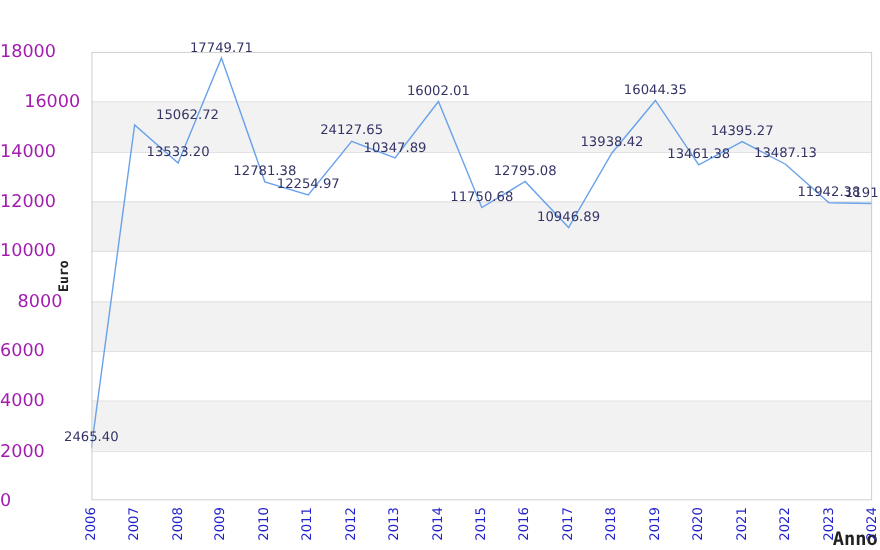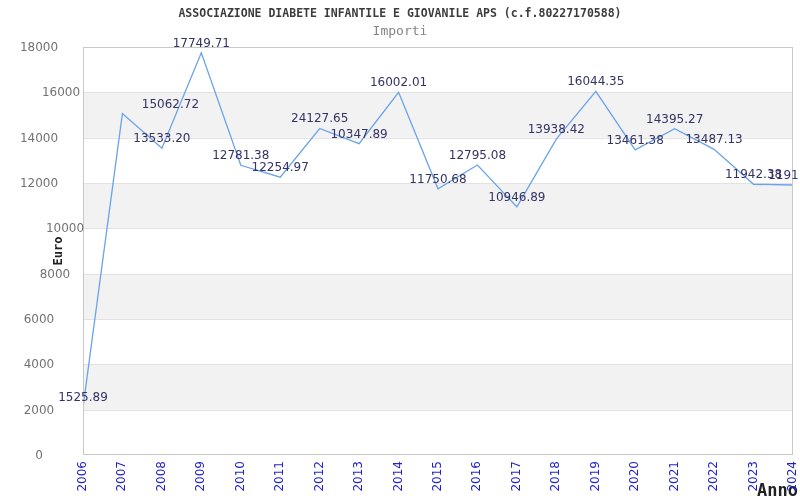--- a/index.html
+++ b/index.html
@@ -12,22 +12,22 @@
     position:absolute;left:0;top:6px;width:800px;text-align:center;
     font-family:"DejaVu Sans Mono", monospace;font-weight:bold;
     font-size:11.5px;color:#3c3c3c;white-space:nowrap;
   }
   .subtitle{
     position:absolute;left:0;top:23px;width:800px;text-align:center;
     font-family:"DejaVu Sans Mono", monospace;font-size:13px;color:#848484;
   }
   .plot-svg{position:absolute;left:83px;top:47px;}
   .ytick{
-    position:absolute;left:0;width:78px;text-align:center;
-    font-size:12px;font-family:"DejaVu Sans", sans-serif;color:#737373;
+    position:absolute;left:0;width:78px;text-align:left;
+    font-size:16px;font-family:"DejaVu Sans", sans-serif;color:#a21caf;
     line-height:16px;
   }
   .xtick{
     position:absolute;top:461px;
     writing-mode:vertical-rl;transform:rotate(180deg);
     font-size:12px;font-family:"DejaVu Sans", sans-serif;color:#2222cc;
     white-space:nowrap;
   }
   .plabel{
     position:absolute;transform:translate(-50%,-100%);
@@ -43,22 +43,20 @@
   .xlab{
     position:absolute;left:757px;top:480px;
     font-family:"DejaVu Sans Mono", monospace;font-weight:bold;
     font-size:17px;color:#222222;white-space:nowrap;
   }
 </style>
 </head>
 <body>
 
 <div class="stage">
-  <div class="title" style="color: rgb(60, 60, 60);">ASSOCIAZIONE DIABETE INFANTILE E GIOVANILE APS (c.f.80227170588)</div>
-  <div class="subtitle" style="color: rgb(132, 132, 132);">Importi</div>
   <div class="ylab">Euro</div>
   <div class="xlab">Anno</div>
   <svg width="710" height="408" class="plot-svg">
       <rect x="0" y="317.3333333333333" width="710" height="45.333333333333314" fill="#f2f2f2"></rect>
       <rect x="0" y="226.66666666666669" width="710" height="45.33333333333337" fill="#f2f2f2"></rect>
       <rect x="0" y="136.00000000000003" width="710" height="45.333333333333286" fill="#f2f2f2"></rect>
       <rect x="0" y="45.33333333333336" width="710" height="45.3333333333333" fill="#f2f2f2"></rect>
       <line x1="0" x2="710" y1="363.5" y2="363.5" stroke="#e2e2e2" stroke-width="1"></line>
       <line x1="0" x2="710" y1="317.5" y2="317.5" stroke="#e2e2e2" stroke-width="1"></line>
       <line x1="0" x2="710" y1="272.5" y2="272.5" stroke="#e2e2e2" stroke-width="1"></line>
@@ -69,21 +67,21 @@
       <line x1="0" x2="710" y1="45.5" y2="45.5" stroke="#e2e2e2" stroke-width="1"></line>
       <polyline points="0.0,360.3 39.4,66.6 78.9,101.2 118.3,5.7 157.8,118.3 197.2,130.2 236.7,81.5 276.1,96.6 315.6,45.3 355.0,141.7 394.4,118.0 433.9,159.9 473.3,92.1 512.8,44.3 552.2,102.9 591.7,81.7 631.1,102.3 670.6,137.3 710.0,138.0" fill="none" stroke="#6ba3ea" stroke-width="1.3"></polyline>
       <rect x="0.5" y="0.5" width="709" height="407" fill="none" stroke="#c8c8c8"></rect>
     </svg>
     <div id="overlay">
       <div class="ytick" style="top: 447px;">0</div>
       <div class="ytick" style="top: 401.667px;">2000</div>
       <div class="ytick" style="top: 356.333px;">4000</div>
       <div class="ytick" style="top: 311px;">6000</div>
       <div class="ytick" style="top: 265.667px; padding-left: 16px;">8000</div>
-      <div class="ytick" style="top: 220.333px; margin-left: 26px;">10000</div>
+      <div class="ytick" style="top: 220.333px;">10000</div>
       <div class="ytick" style="top: 175px;">12000</div>
       <div class="ytick" style="top: 129.667px;">14000</div>
       <div class="ytick" style="top: 84.3333px; padding-left: 22px;">16000</div>
       <div class="ytick" style="top: 39px;">18000</div>
       <span class="xtick" style="left: 75px;">2006</span>
       <span class="xtick" style="left: 114.444px;">2007</span>
       <span class="xtick" style="left: 153.889px;">2008</span>
       <span class="xtick" style="left: 193.333px;">2009</span>
       <span class="xtick" style="left: 232.778px;">2010</span>
       <span class="xtick" style="left: 272.222px;">2011</span>
@@ -93,21 +91,21 @@
       <span class="xtick" style="left: 430px;">2015</span>
       <span class="xtick" style="left: 469.444px;">2016</span>
       <span class="xtick" style="left: 508.889px;">2017</span>
       <span class="xtick" style="left: 548.333px;">2018</span>
       <span class="xtick" style="left: 587.778px;">2019</span>
       <span class="xtick" style="left: 627.222px;">2020</span>
       <span class="xtick" style="left: 666.667px;">2021</span>
       <span class="xtick" style="left: 706.111px;">2022</span>
       <span class="xtick" style="left: 745.556px;">2023</span>
       <span class="xtick" style="left: 785px;">2024</span>
-      <div class="plabel" style="left: 83px; top: 404.28px;">1525.89</div>
+      <div class="plabel" style="left: 83px; top: 404.28px;">2465.40</div>
       <div class="plabel" style="left: 122.444px; top: 110.578px; margin-left: 48px;">15062.72</div>
       <div class="plabel" style="left: 161.889px; top: 145.247px;">13533.20</div>
       <div class="plabel" style="left: 201.333px; top: 49.6732px;">17749.71</div>
       <div class="plabel" style="left: 240.778px; top: 162.289px;">12781.38</div>
       <div class="plabel" style="left: 280.222px; top: 174.221px;">12254.97</div>
       <div class="plabel" style="left: 319.667px; top: 125.466px;">24127.65</div>
       <div class="plabel" style="left: 359.111px; top: 140.58px;">10347.89</div>
       <div class="plabel" style="left: 398.556px; top: 89.2878px;">16002.01</div>
       <div class="plabel" style="left: 438px; top: 185.651px;">11750.68</div>
       <div class="plabel" style="left: 477.444px; top: 161.978px;">12795.08</div>

